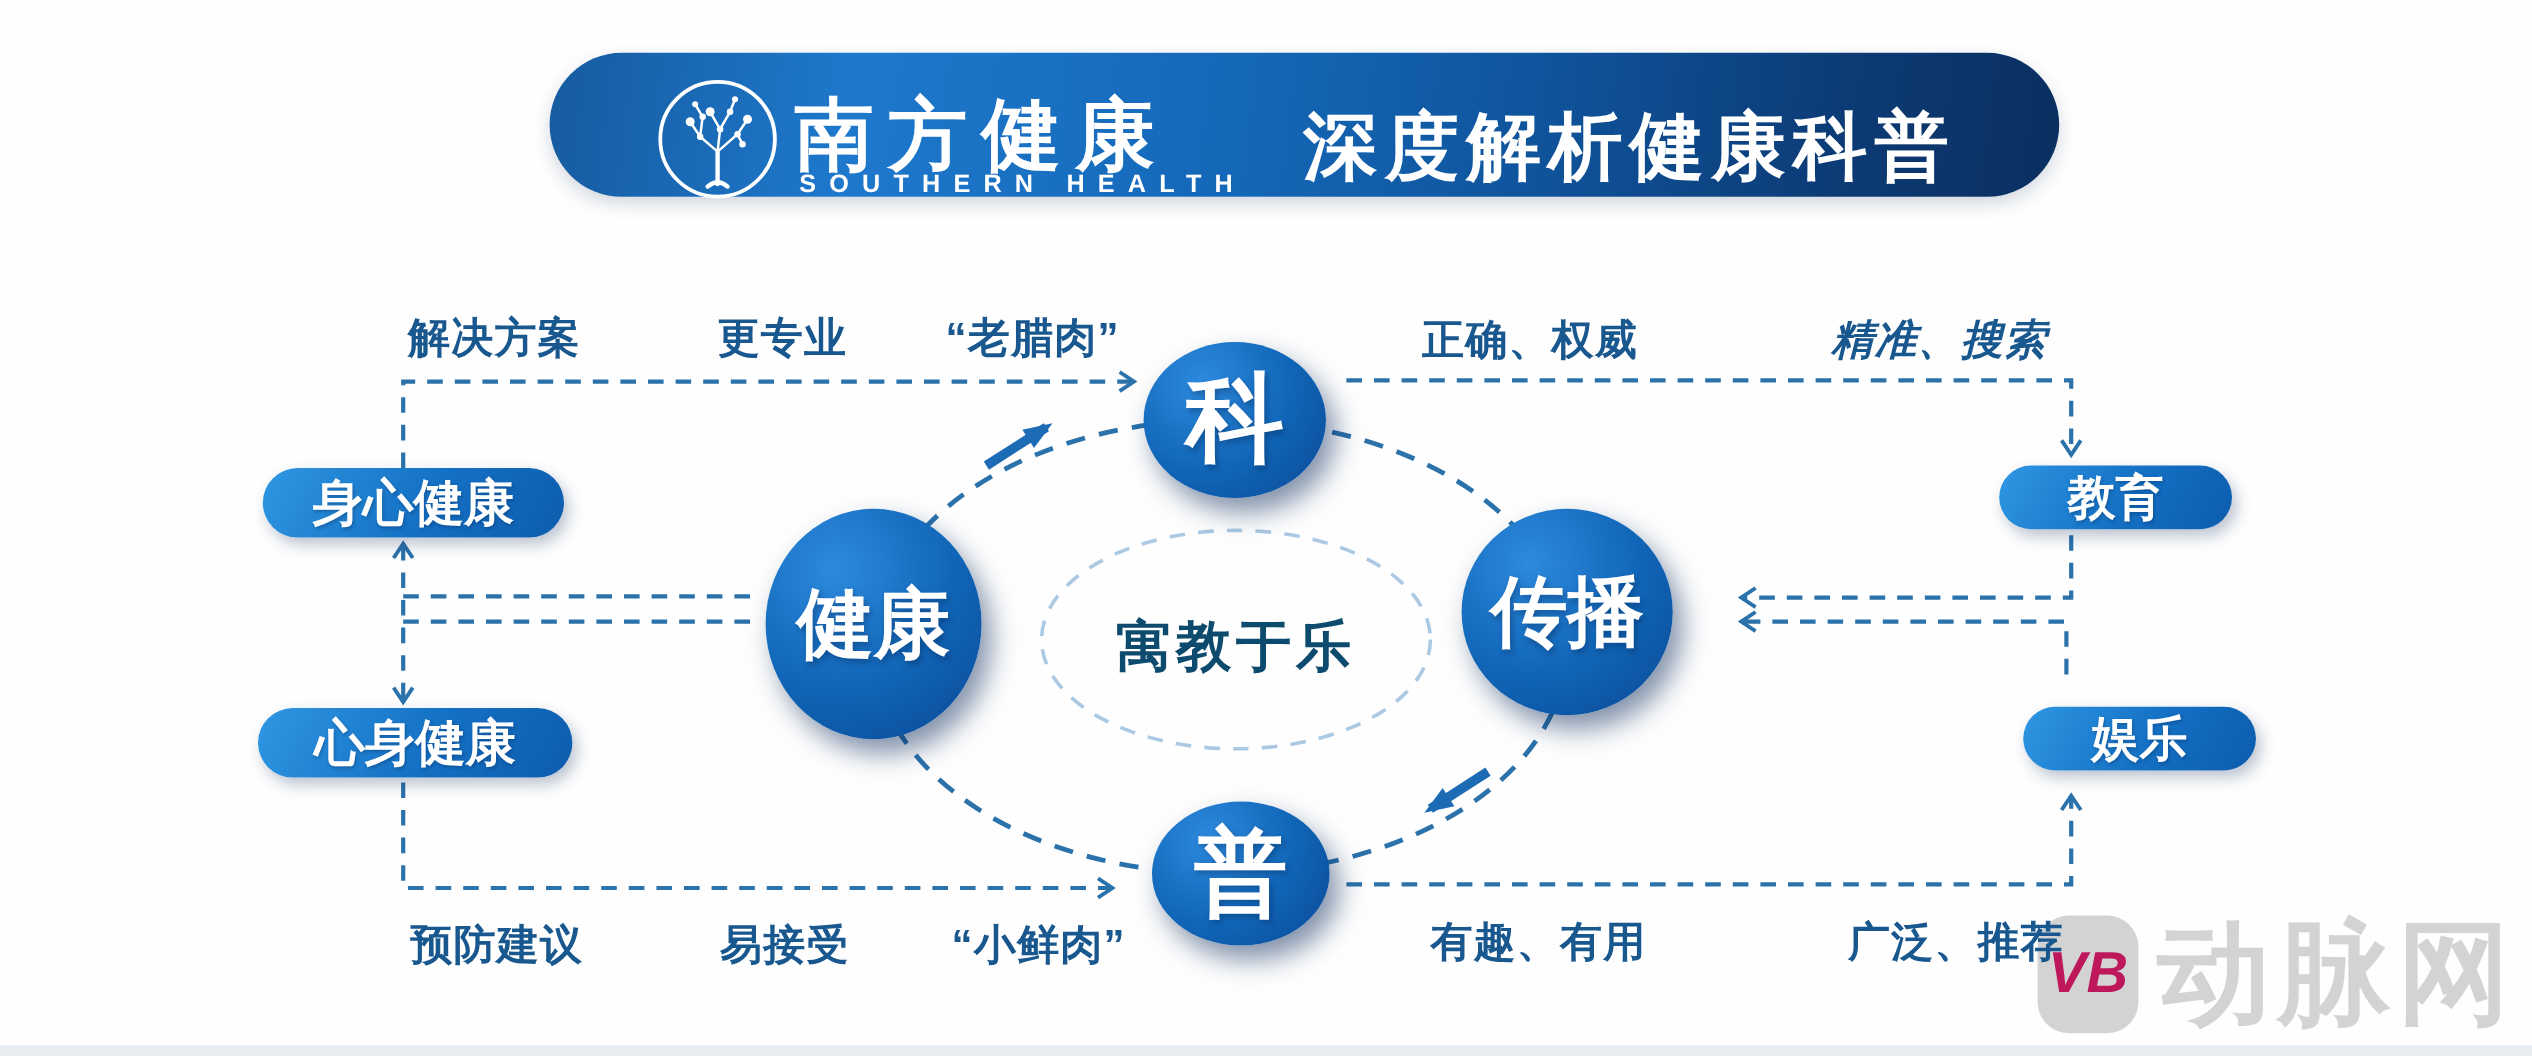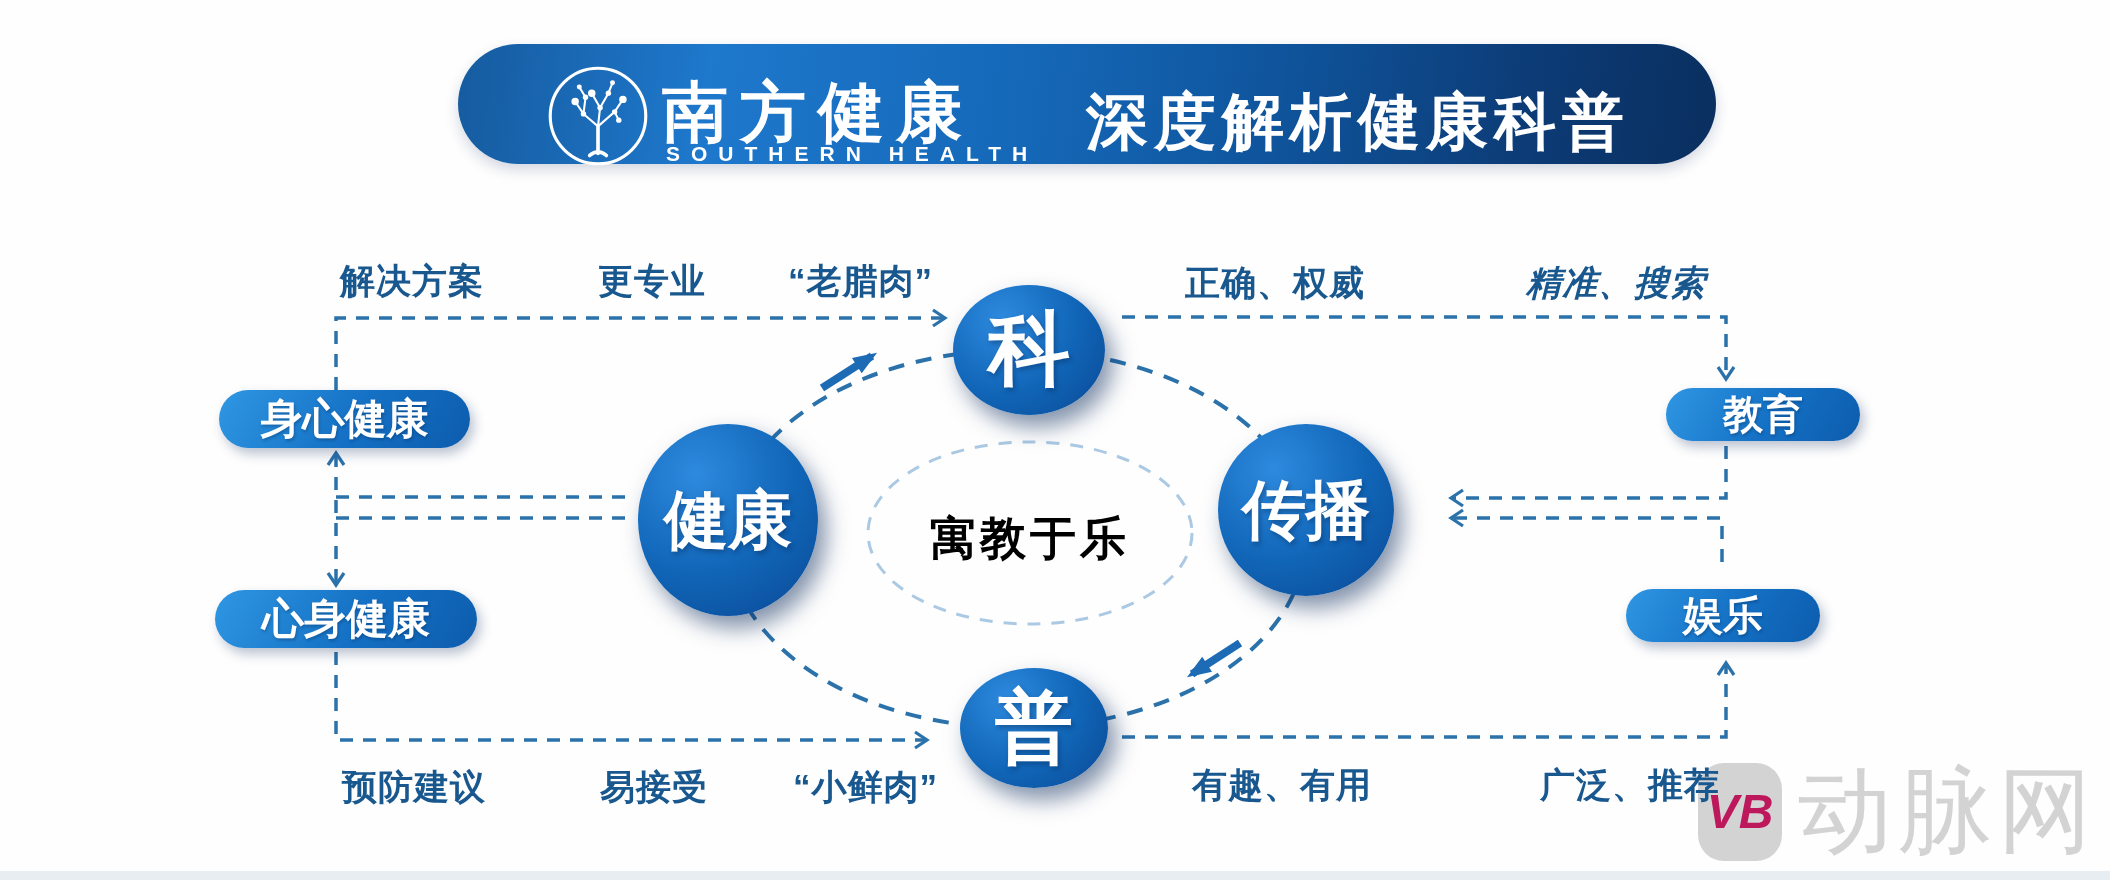--- a/index.html
+++ b/index.html
@@ -26,45 +26,45 @@
     background:radial-gradient(circle at 32% 26%,#2d8ade 0%,#1166b8 52%,#0a4894 100%);
     box-shadow:8px 12px 22px rgba(8,40,90,.5);
     text-shadow:2px 3px 5px rgba(0,30,70,.35);white-space:nowrap;
   }
   .node-top{left:953px;top:285px;width:152px;height:130px;font-size:82px;}
   .node-bottom{left:960px;top:668px;width:148px;height:120px;font-size:78px;}
   .node-left{left:638px;top:424px;width:180px;height:192px;font-size:64px;}
   .node-right{left:1218px;top:424px;width:176px;height:172px;font-size:64px;}
   .center-word{
     position:absolute;left:900px;top:508px;width:260px;text-align:center;z-index:2;
-    color:#000000;font-size:46px;font-weight:bold;letter-spacing:4px;white-space:nowrap;
+    color:#0c4a6e;font-size:46px;font-weight:bold;letter-spacing:4px;white-space:nowrap;
   }
   
   .pill{
     position:absolute;display:flex;align-items:center;justify-content:center;z-index:2;
     color:#fff;font-weight:bold;border-radius:30px;white-space:nowrap;
     background:linear-gradient(120deg,#2f97e3 0%,#1470c4 55%,#0d5cad 100%);
     box-shadow:4px 6px 12px rgba(10,40,90,.28);text-shadow:1px 2px 3px rgba(0,30,70,.3);
   }
   .pill-tl{left:219px;top:390px;width:251px;height:58px;font-size:42px;}
   .pill-bl{left:215px;top:590px;width:262px;height:58px;font-size:42px;}
   .pill-tr{left:1666px;top:388px;width:194px;height:53px;font-size:40px;}
-  .pill-br{left:1626px;top:589px;width:194px;height:53px;font-size:40px;}
+  .pill-br{left:1686px;top:589px;width:194px;height:53px;font-size:40px;}
   
   .lbl{
     position:absolute;z-index:3;color:#19588f;font-size:35px;font-weight:bold;
     white-space:nowrap;letter-spacing:1px;
   }
   
   .wm{position:absolute;left:1698px;top:748px;z-index:1;display:flex;align-items:center;color:#d3d3d3;}
   .wm-logo{
     width:84px;height:98px;border-radius:26px;background:#d3d3d3;color:#be185d;
     display:flex;align-items:center;justify-content:center;font-size:48px;font-weight:bold;font-style:italic;
   }
-  .wm-text{font-size:94px;font-weight:normal;letter-spacing:6px;margin-left:16px;white-space:nowrap;}
+  .wm-text{font-size:94px;font-weight:bold;letter-spacing:6px;margin-left:16px;white-space:nowrap;}
   .bottom-strip{position:absolute;left:0;bottom:0;width:2110px;height:9px;background:#e8edf2;z-index:0;}
 </style>
 </head>
 <body>
 
 <div id="canvas">
 
   <svg class="net" width="2110" height="880" viewBox="0 0 2110 880">
     <defs>
       <marker id="arrO" markerUnits="userSpaceOnUse" markerWidth="24" markerHeight="24" refX="15" refY="11" orient="auto-start-reverse">

